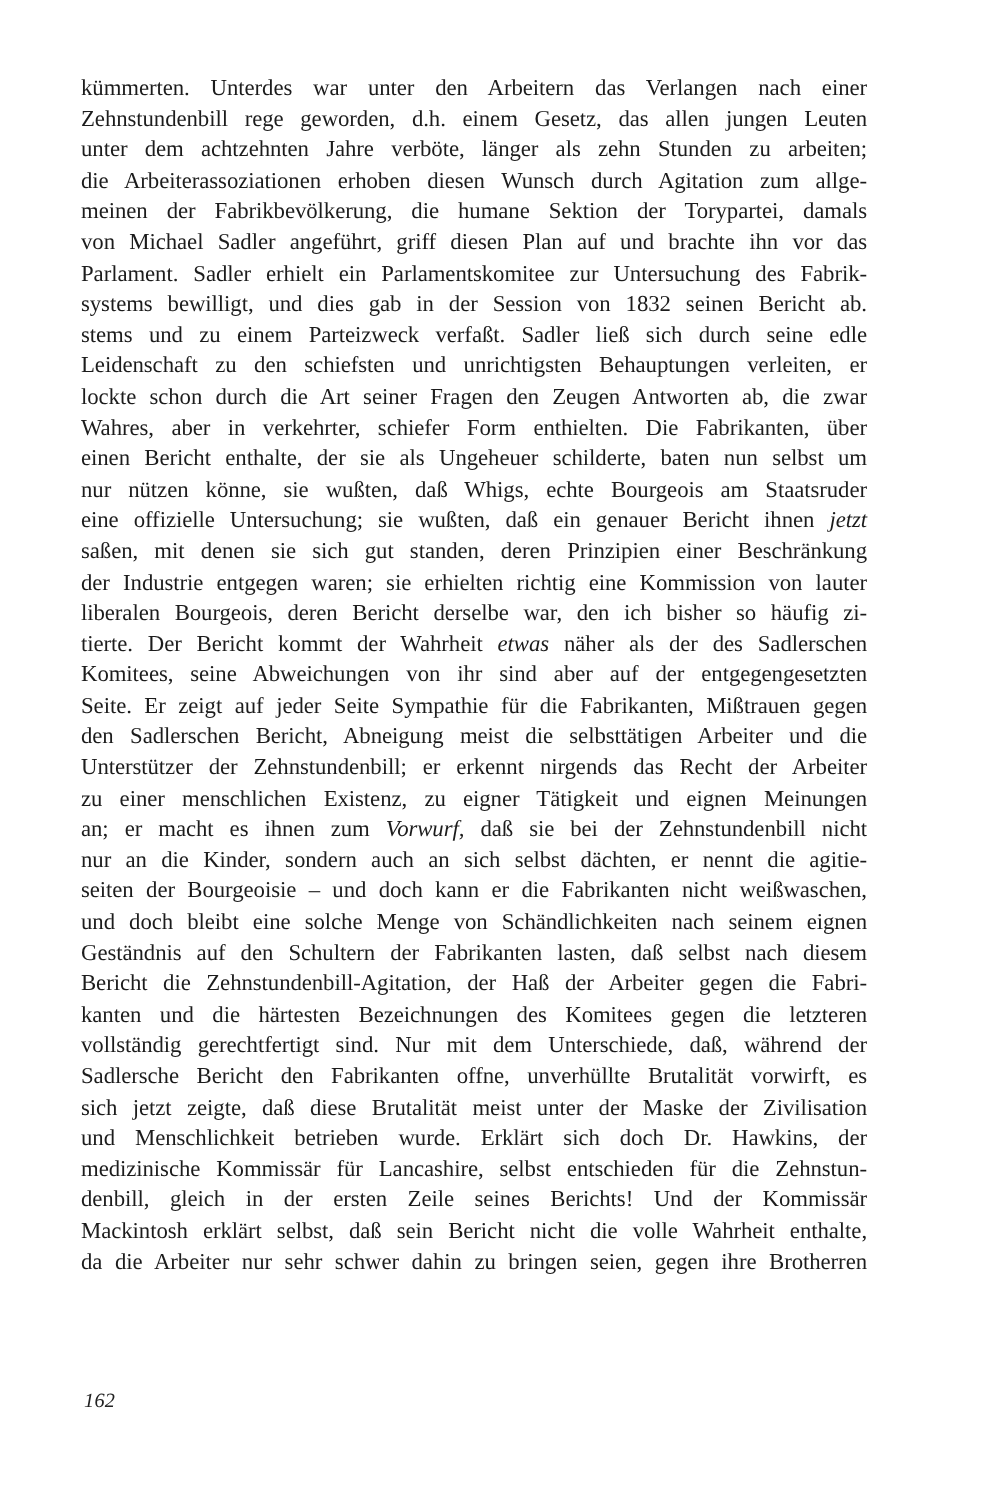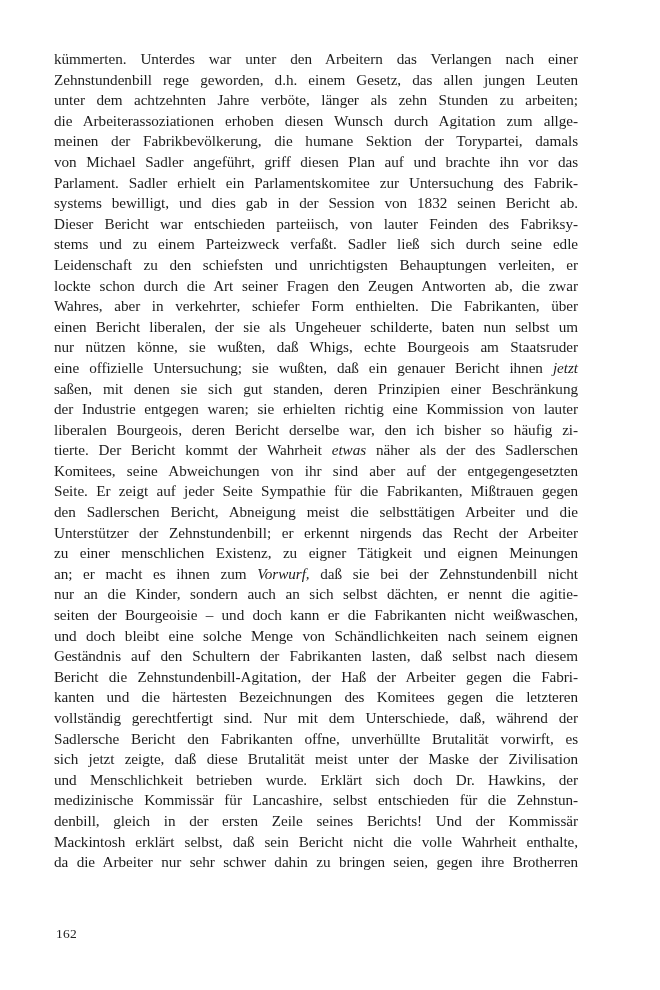--- a/index.html
+++ b/index.html
@@ -34,41 +34,41 @@
   .line em {
     font-style: italic;
   }
   .page-number {
     position: absolute;
     left: 56px;
     top: 926px;
     font-size: 13.5px;
     letter-spacing: 0.2px;
     color: #222222;
+    font-style: italic;
   }
 </style>
 </head>
 <body>
 
 <div class="book-page">
   <div class="text-block">
       <div class="line">kümmerten. Unterdes war unter den Arbeitern das Verlangen nach einer</div>
       <div class="line">Zehnstundenbill rege geworden, d.h. einem Gesetz, das allen jungen Leuten</div>
       <div class="line">unter dem achtzehnten Jahre verböte, länger als zehn Stunden zu arbeiten;</div>
       <div class="line">die Arbeiterassoziationen erhoben diesen Wunsch durch Agitation zum allge-</div>
       <div class="line">meinen der Fabrikbevölkerung, die humane Sektion der Torypartei, damals</div>
       <div class="line">von Michael Sadler angeführt, griff diesen Plan auf und brachte ihn vor das</div>
       <div class="line">Parlament. Sadler erhielt ein Parlamentskomitee zur Untersuchung des Fabrik-</div>
       <div class="line">systems bewilligt, und dies gab in der Session von 1832 seinen Bericht ab.</div>
-      <div class="line">Dieser Bericht war entschieden parteiisch, von lauter Feinden des Fabriksy-</div>
       <div class="line">stems und zu einem Parteizweck verfaßt. Sadler ließ sich durch seine edle</div>
       <div class="line">Leidenschaft zu den schiefsten und unrichtigsten Behauptungen verleiten, er</div>
       <div class="line">lockte schon durch die Art seiner Fragen den Zeugen Antworten ab, die zwar</div>
       <div class="line">Wahres, aber in verkehrter, schiefer Form enthielten. Die Fabrikanten, über</div>
-      <div class="line">einen Bericht liberalen, der sie als Ungeheuer schilderte, baten nun selbst um</div>
+      <div class="line">einen Bericht enthalte, der sie als Ungeheuer schilderte, baten nun selbst um</div>
       <div class="line">nur nützen könne, sie wußten, daß Whigs, echte Bourgeois am Staatsruder</div>
       <div class="line">eine offizielle Untersuchung; sie wußten, daß ein genauer Bericht ihnen <em>jetzt</em></div>
       <div class="line">saßen, mit denen sie sich gut standen, deren Prinzipien einer Beschränkung</div>
       <div class="line">der Industrie entgegen waren; sie erhielten richtig eine Kommission von lauter</div>
       <div class="line">liberalen Bourgeois, deren Bericht derselbe war, den ich bisher so häufig zi-</div>
       <div class="line">tierte. Der Bericht kommt der Wahrheit <em>etwas</em> näher als der des Sadlerschen</div>
       <div class="line">Komitees, seine Abweichungen von ihr sind aber auf der entgegengesetzten</div>
       <div class="line">Seite. Er zeigt auf jeder Seite Sympathie für die Fabrikanten, Mißtrauen gegen</div>
       <div class="line">den Sadlerschen Bericht, Abneigung meist die selbsttätigen Arbeiter und die</div>
       <div class="line">Unterstützer der Zehnstundenbill; er erkennt nirgends das Recht der Arbeiter</div>

